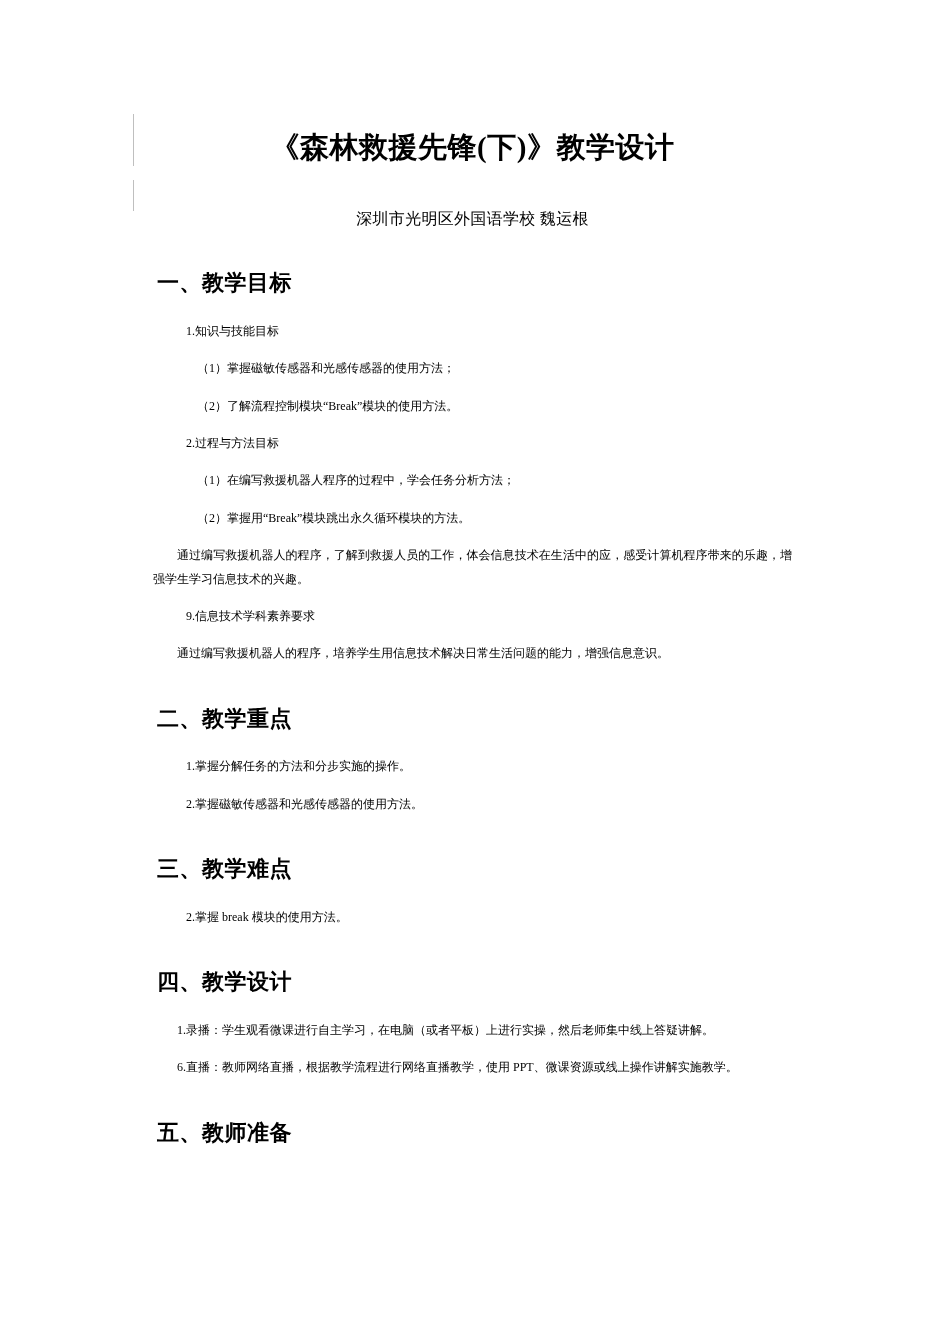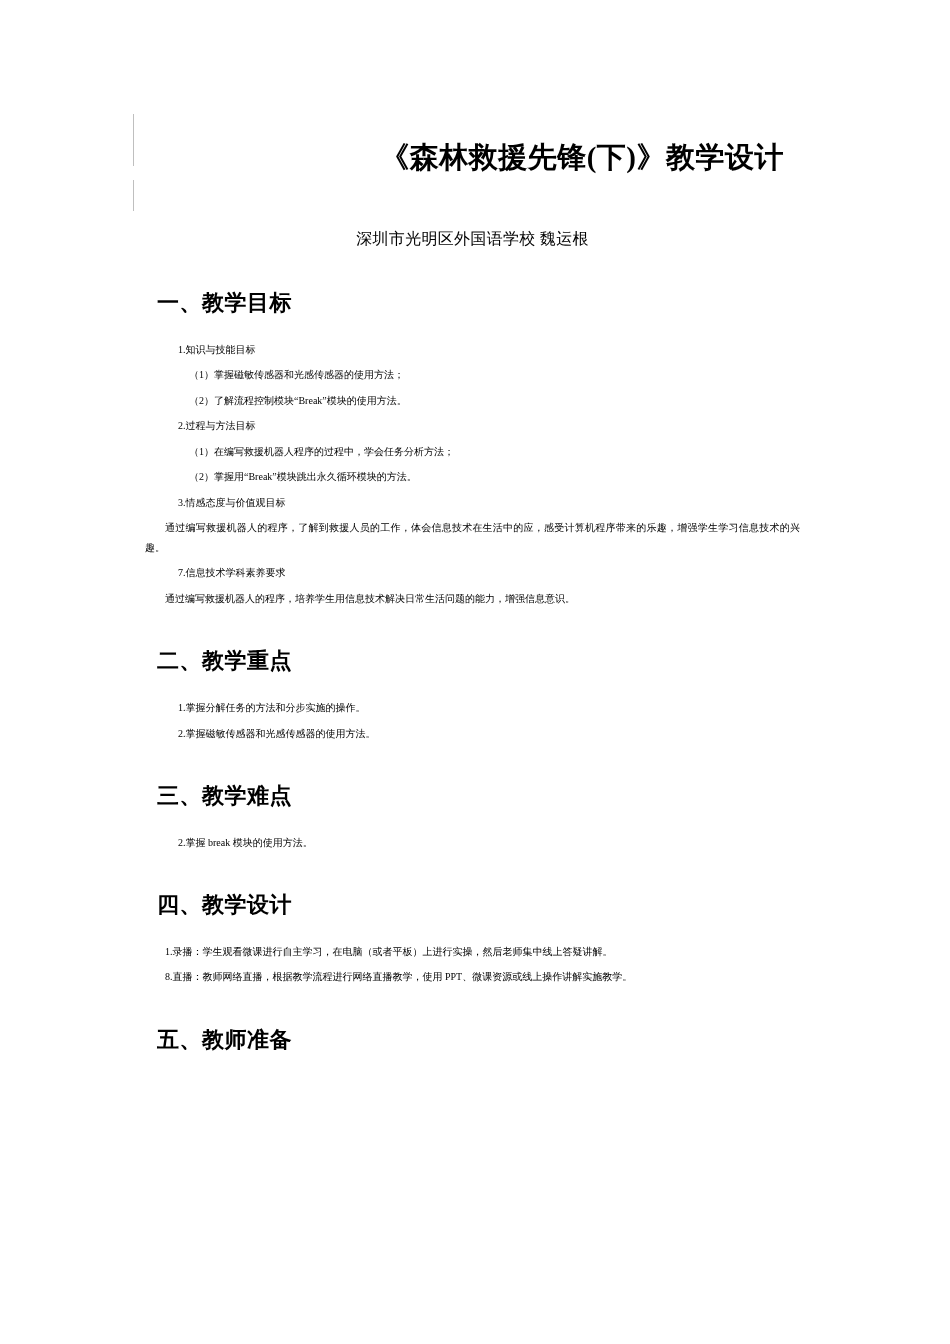--- a/index.html
+++ b/index.html
@@ -34,25 +34,25 @@
   .changebar {
     position: absolute;
     width: 1px;
     background: #bfbfbf;
     left: 133px;
   }
   .changebar.cb1 { top: 114px; height: 52px; }
   .changebar.cb2 { top: 180px; height: 31px; }
 
   .doc-title {
-    text-align: right;
+    text-align: center;
     font-size: 29px;
     font-weight: bold;
     letter-spacing: 0.5px;
-    margin: 16px;
+    margin: 6px;
     padding-top: 22px;
     line-height: 1.35;
     font-family: "Liberation Serif", "DejaVu Serif", serif;
   }
   .byline {
     text-align: center;
     font-size: 16px;
     margin: 0;
     padding-top: 36px;
     letter-spacing: 0.3px;
@@ -61,22 +61,22 @@
   h2.section {
     font-size: 22px;
     font-weight: bold;
     margin: 12px;
     padding: 26px 0 4px 0;
     letter-spacing: 0.5px;
     line-height: 1.35;
   }
 
   p.body {
-    font-size: 10px;
-    margin: 0;
+    font-size: 12px;
+    margin: 8px;
     padding: 6px 0 0 0;
     line-height: 1.95;
     text-align: justify;
     text-justify: inter-ideograph;
   }
   p.lvl1 { padding-left: 0; }
   p.lvl2 { padding-left: 44px; }
   p.lvl-num { padding-left: 33px; }
   p.indent2 { text-indent: 2em; }
 </style>
@@ -93,32 +93,31 @@
     <h1 class="doc-title">《森林救援先锋(下)》教学设计</h1>
     <p class="byline">深圳市光明区外国语学校  魏运根</p>
 
     <h2 class="section">一、教学目标</h2>
     <p class="body lvl-num">1.知识与技能目标</p>
     <p class="body lvl2">（1）掌握磁敏传感器和光感传感器的使用方法；</p>
     <p class="body lvl2">（2）了解流程控制模块“Break”模块的使用方法。</p>
     <p class="body lvl-num">2.过程与方法目标</p>
     <p class="body lvl2">（1）在编写救援机器人程序的过程中，学会任务分析方法；</p>
     <p class="body lvl2">（2）掌握用“Break”模块跳出永久循环模块的方法。</p>
-    <p class="body lvl-num">3.情感态度与价值观目标</p>
     <p class="body lvl1 indent2">通过编写救援机器人的程序，了解到救援人员的工作，体会信息技术在生活中的应，感受计算机程序带来的乐趣，增强学生学习信息技术的兴趣。</p>
-    <p class="body lvl-num">7.信息技术学科素养要求</p>
+    <p class="body lvl-num">9.信息技术学科素养要求</p>
     <p class="body lvl1 indent2">通过编写救援机器人的程序，培养学生用信息技术解决日常生活问题的能力，增强信息意识。</p>
 
     <h2 class="section">二、教学重点</h2>
     <p class="body lvl-num">1.掌握分解任务的方法和分步实施的操作。</p>
     <p class="body lvl-num">2.掌握磁敏传感器和光感传感器的使用方法。</p>
 
     <h2 class="section">三、教学难点</h2>
     <p class="body lvl-num">2.掌握 break 模块的使用方法。</p>
 
     <h2 class="section">四、教学设计</h2>
     <p class="body lvl1 indent2">1.录播：学生观看微课进行自主学习，在电脑（或者平板）上进行实操，然后老师集中线上答疑讲解。</p>
-    <p class="body lvl1 indent2">8.直播：教师网络直播，根据教学流程进行网络直播教学，使用 PPT、微课资源或线上操作讲解实施教学。</p>
+    <p class="body lvl1 indent2">6.直播：教师网络直播，根据教学流程进行网络直播教学，使用 PPT、微课资源或线上操作讲解实施教学。</p>
 
     <h2 class="section">五、教师准备</h2>
 
   </div>
 </div>
 
 </body></html>

